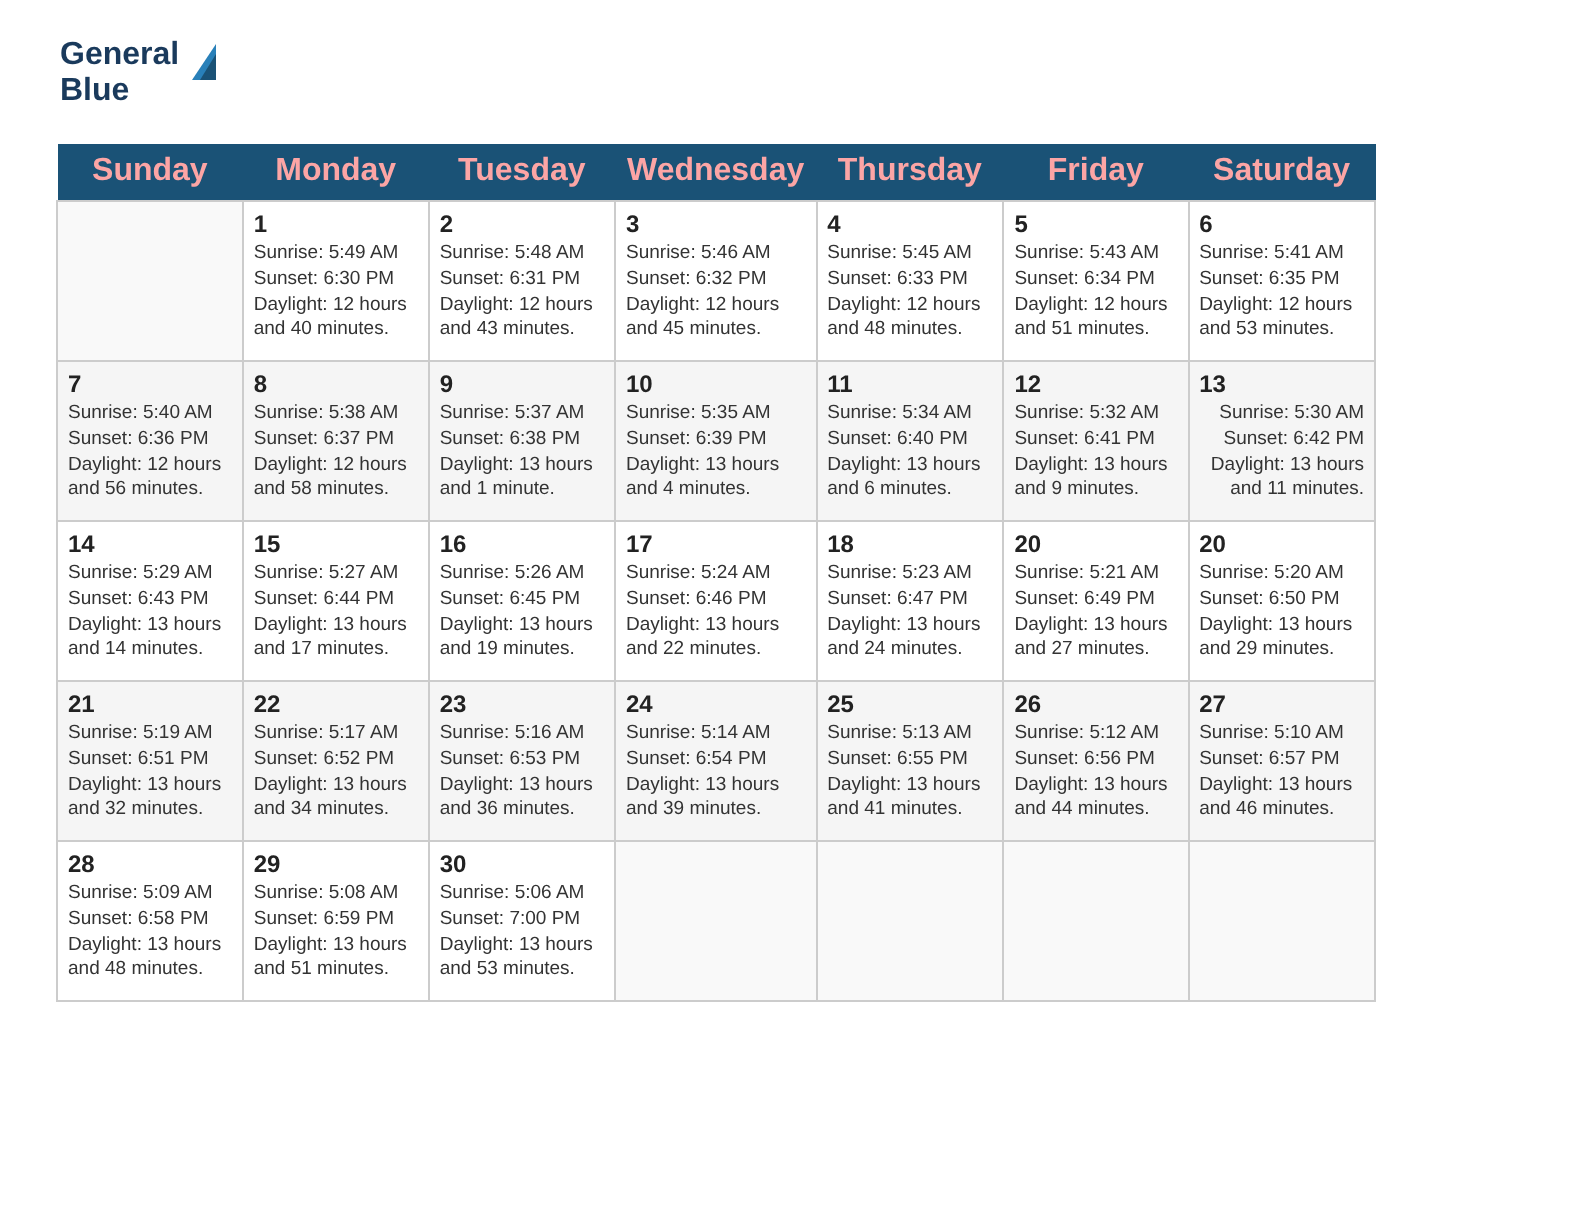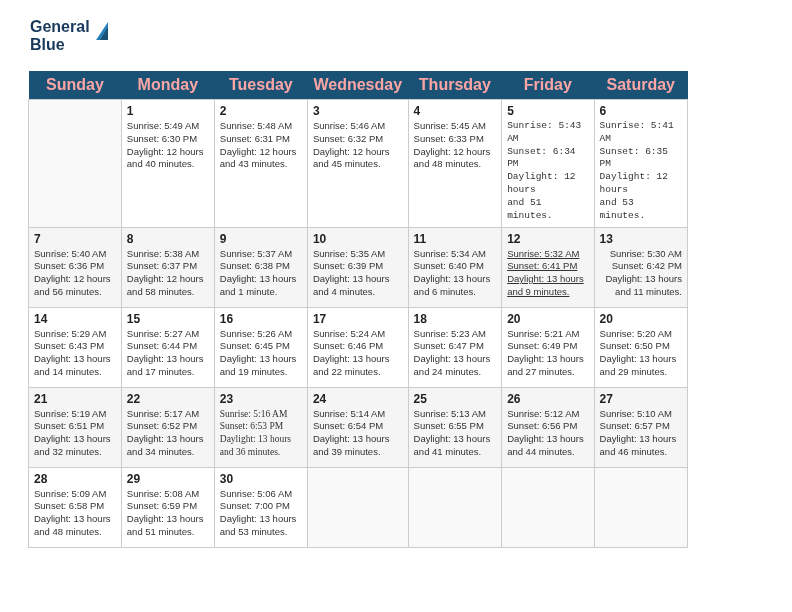--- a/index.html
+++ b/index.html
@@ -136,28 +136,28 @@
           </td>
           <td>
             <div class="day-num">4</div>
             <div class="day-info" style="white-space: pre-line;">Sunrise: 5:45 AM
 Sunset: 6:33 PM
 Daylight: 12 hours
 and 48 minutes.</div>
           </td>
           <td>
             <div class="day-num">5</div>
-            <div class="day-info" style="white-space: pre-line; font-family: Liberation Mono, monospace;">Sunrise: 5:43 AM
+            <div class="day-info" style="white-space: pre-line;">Sunrise: 5:43 AM
 Sunset: 6:34 PM
 Daylight: 12 hours
 and 51 minutes.</div>
           </td>
           <td>
             <div class="day-num">6</div>
-            <div class="day-info" style="white-space: pre-line; font-family: Liberation Mono, monospace;">Sunrise: 5:41 AM
+            <div class="day-info" style="white-space: pre-line;">Sunrise: 5:41 AM
 Sunset: 6:35 PM
 Daylight: 12 hours
 and 53 minutes.</div>
           </td>
         </tr>
         <tr>
           <td>
             <div class="day-num">7</div>
             <div class="day-info" style="white-space: pre-line;">Sunrise: 5:40 AM
 Sunset: 6:36 PM
@@ -187,21 +187,21 @@
           </td>
           <td>
             <div class="day-num">11</div>
             <div class="day-info" style="white-space: pre-line;">Sunrise: 5:34 AM
 Sunset: 6:40 PM
 Daylight: 13 hours
 and 6 minutes.</div>
           </td>
           <td>
             <div class="day-num">12</div>
-            <div class="day-info" style="white-space: pre-line; text-decoration: underline;">Sunrise: 5:32 AM
+            <div class="day-info" style="white-space: pre-line;">Sunrise: 5:32 AM
 Sunset: 6:41 PM
 Daylight: 13 hours
 and 9 minutes.</div>
           </td>
           <td>
             <div class="day-num">13</div>
             <div class="day-info" style="white-space: pre-line; text-align: right;">Sunrise: 5:30 AM
 Sunset: 6:42 PM
 Daylight: 13 hours
 and 11 minutes.</div>
@@ -268,21 +268,21 @@
           </td>
           <td>
             <div class="day-num">22</div>
             <div class="day-info" style="white-space: pre-line;">Sunrise: 5:17 AM
 Sunset: 6:52 PM
 Daylight: 13 hours
 and 34 minutes.</div>
           </td>
           <td>
             <div class="day-num">23</div>
-            <div class="day-info" style="white-space: pre-line; font-family: Liberation Serif, serif;">Sunrise: 5:16 AM
+            <div class="day-info" style="white-space: pre-line;">Sunrise: 5:16 AM
 Sunset: 6:53 PM
 Daylight: 13 hours
 and 36 minutes.</div>
           </td>
           <td>
             <div class="day-num">24</div>
             <div class="day-info" style="white-space: pre-line;">Sunrise: 5:14 AM
 Sunset: 6:54 PM
 Daylight: 13 hours
 and 39 minutes.</div>

